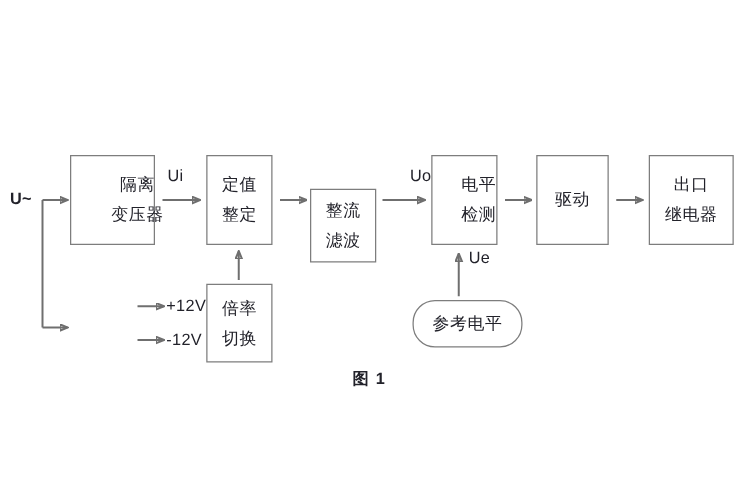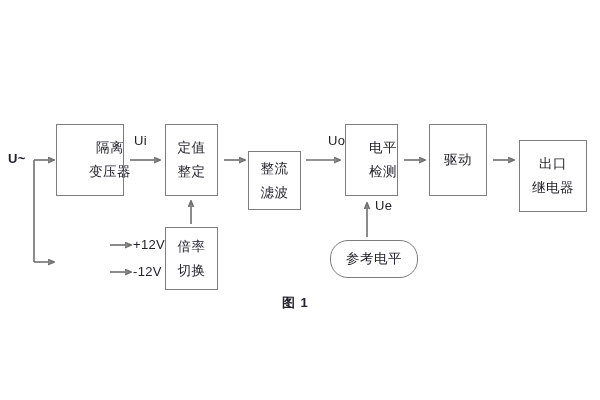--- a/index.html
+++ b/index.html
@@ -114,21 +114,21 @@
 
   <div class="blk" style="left:345px; top:124px; width:53px; height:72px;align-items:flex-end;">
     <span>电平</span>
     <span>检测</span>
   </div>
 
   <div class="blk" style="left:429px; top:124px; width:58px; height:72px;">
     <span>驱动</span>
   </div>
 
-  <div class="blk" style="left:519px; top:140px; width:68px; height:72px;">
+  <div class="blk" style="left:519px; top:124px; width:68px; height:72px;">
     <span>出口</span>
     <span>继电器</span>
   </div>
 
 
   <div class="blk" style="left:165px; top:227px; width:53px; height:63px;">
     <span>倍率</span>
     <span>切换</span>
   </div>
 

